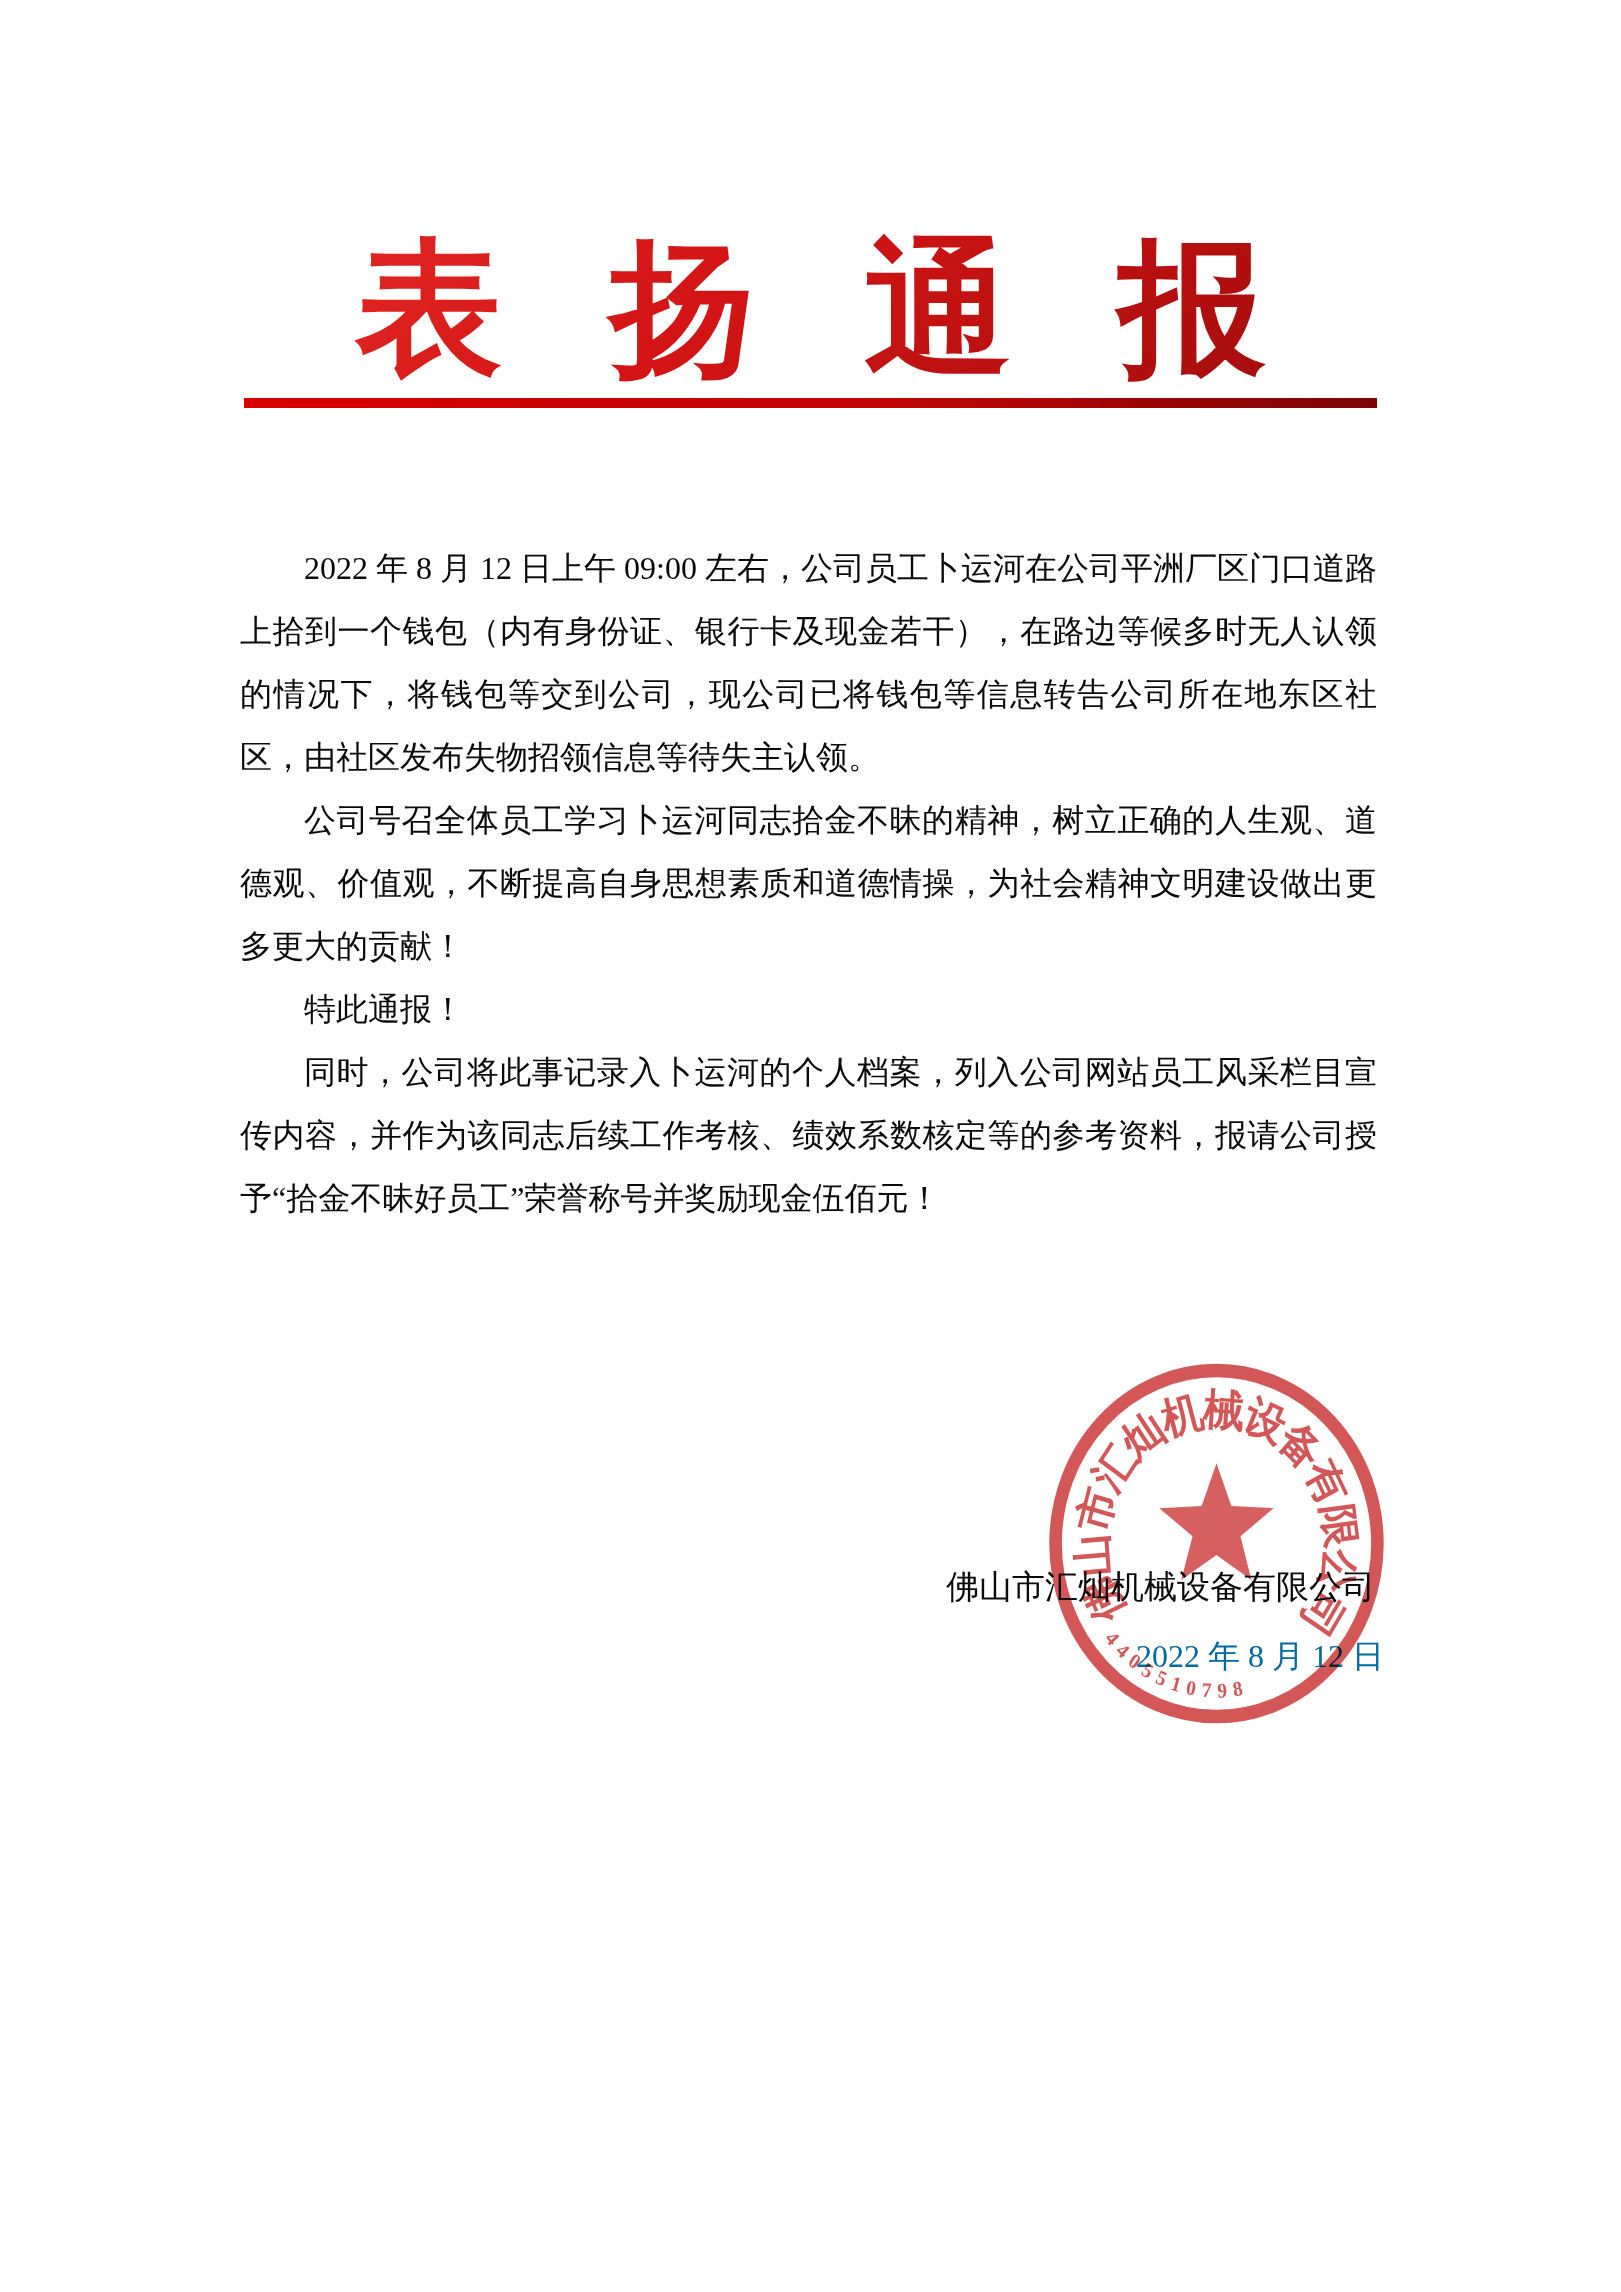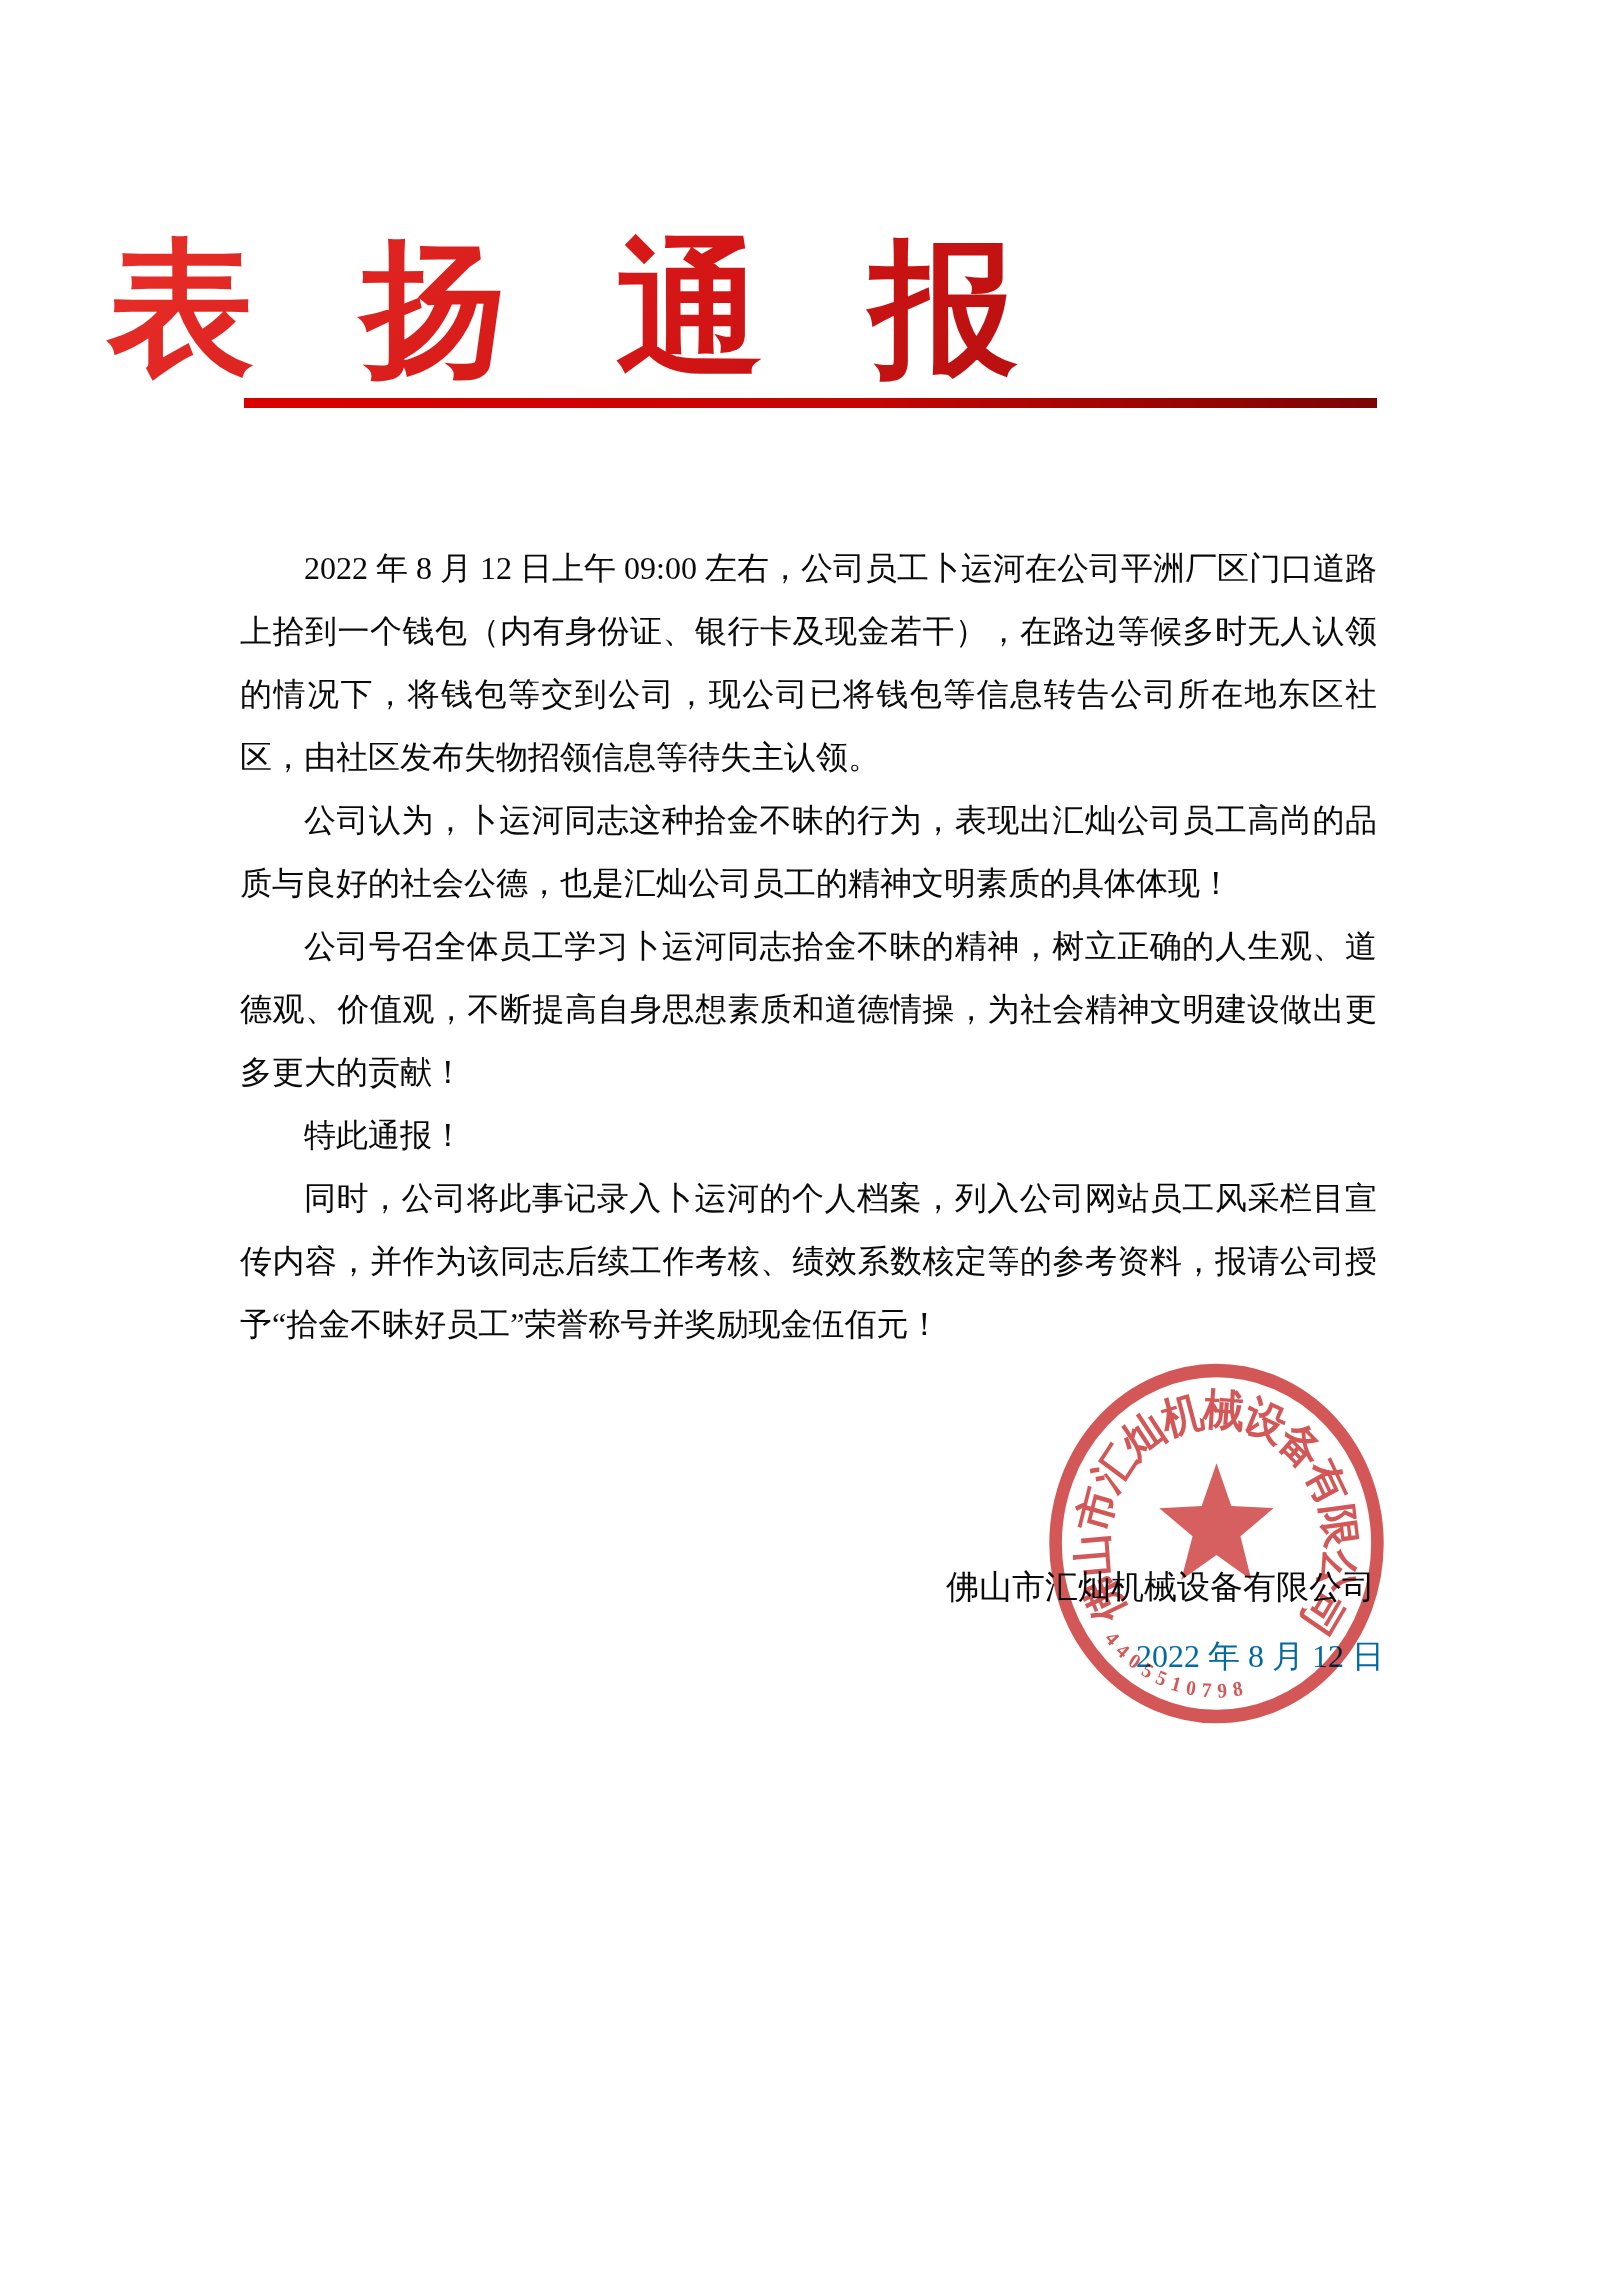--- a/index.html
+++ b/index.html
@@ -6,20 +6,21 @@
   body{
     width:1621px;height:2293px;position:relative;background:#ffffff;
     font-family:"Liberation Serif","DejaVu Serif",serif;
     overflow:hidden;
   }
   .page{position:absolute;left:0;top:0;width:1621px;height:2293px;background:#ffffff;}
 
   
   .doc-title{
     position:absolute;left:0;top:231px;width:100%;
+    text-align:center;
     font-size:147px;line-height:157px;font-weight:bold;
     letter-spacing:0.73em;text-indent:0.73em;
     background:linear-gradient(135deg,#e8302a 5%,#d21414 45%,#8f0a0a 100%);
     -webkit-background-clip:text;background-clip:text;
     color:transparent;-webkit-text-fill-color:transparent;
     white-space:nowrap;
   }
   
   .title-rule{
     position:absolute;left:244px;top:398px;width:1133px;height:9.8px;
@@ -63,21 +64,20 @@
 <body>
 
 <div class="page">
 
   <div class="doc-title">表扬通报</div>
 
   <div class="title-rule"></div>
 
   <div class="letter-body">
     <p class="para">2022 年 8 月 12 日上午 09:00 左右，公司员工卜运河在公司平洲厂区门口道路上拾到一个钱包（内有身份证、银行卡及现金若干），在路边等候多时无人认领的情况下，将钱包等交到公司，现公司已将钱包等信息转告公司所在地东区社区，由社区发布失物招领信息等待失主认领。</p>
-    <p class="para">公司认为，卜运河同志这种拾金不昧的行为，表现出汇灿公司员工高尚的品质与良好的社会公德，也是汇灿公司员工的精神文明素质的具体体现！</p>
     <p class="para">公司号召全体员工学习卜运河同志拾金不昧的精神，树立正确的人生观、道德观、价值观，不断提高自身思想素质和道德情操，为社会精神文明建设做出更多更大的贡献！</p>
     <p class="para">特此通报！</p>
     <p class="para">同时，公司将此事记录入卜运河的个人档案，列入公司网站员工风采栏目宣传内容，并作为该同志后续工作考核、绩效系数核定等的参考资料，报请公司授予“拾金不昧好员工”荣誉称号并奖励现金伍佰元！</p>
   </div>
 
   <div class="sig-company">佛山市汇灿机械设备有限公司</div>
   <div class="sig-date">2022 年 8 月 12 日</div>
 
   <svg class="seal" viewBox="0 0 360 360" xmlns="http://www.w3.org/2000/svg">
     <defs>

